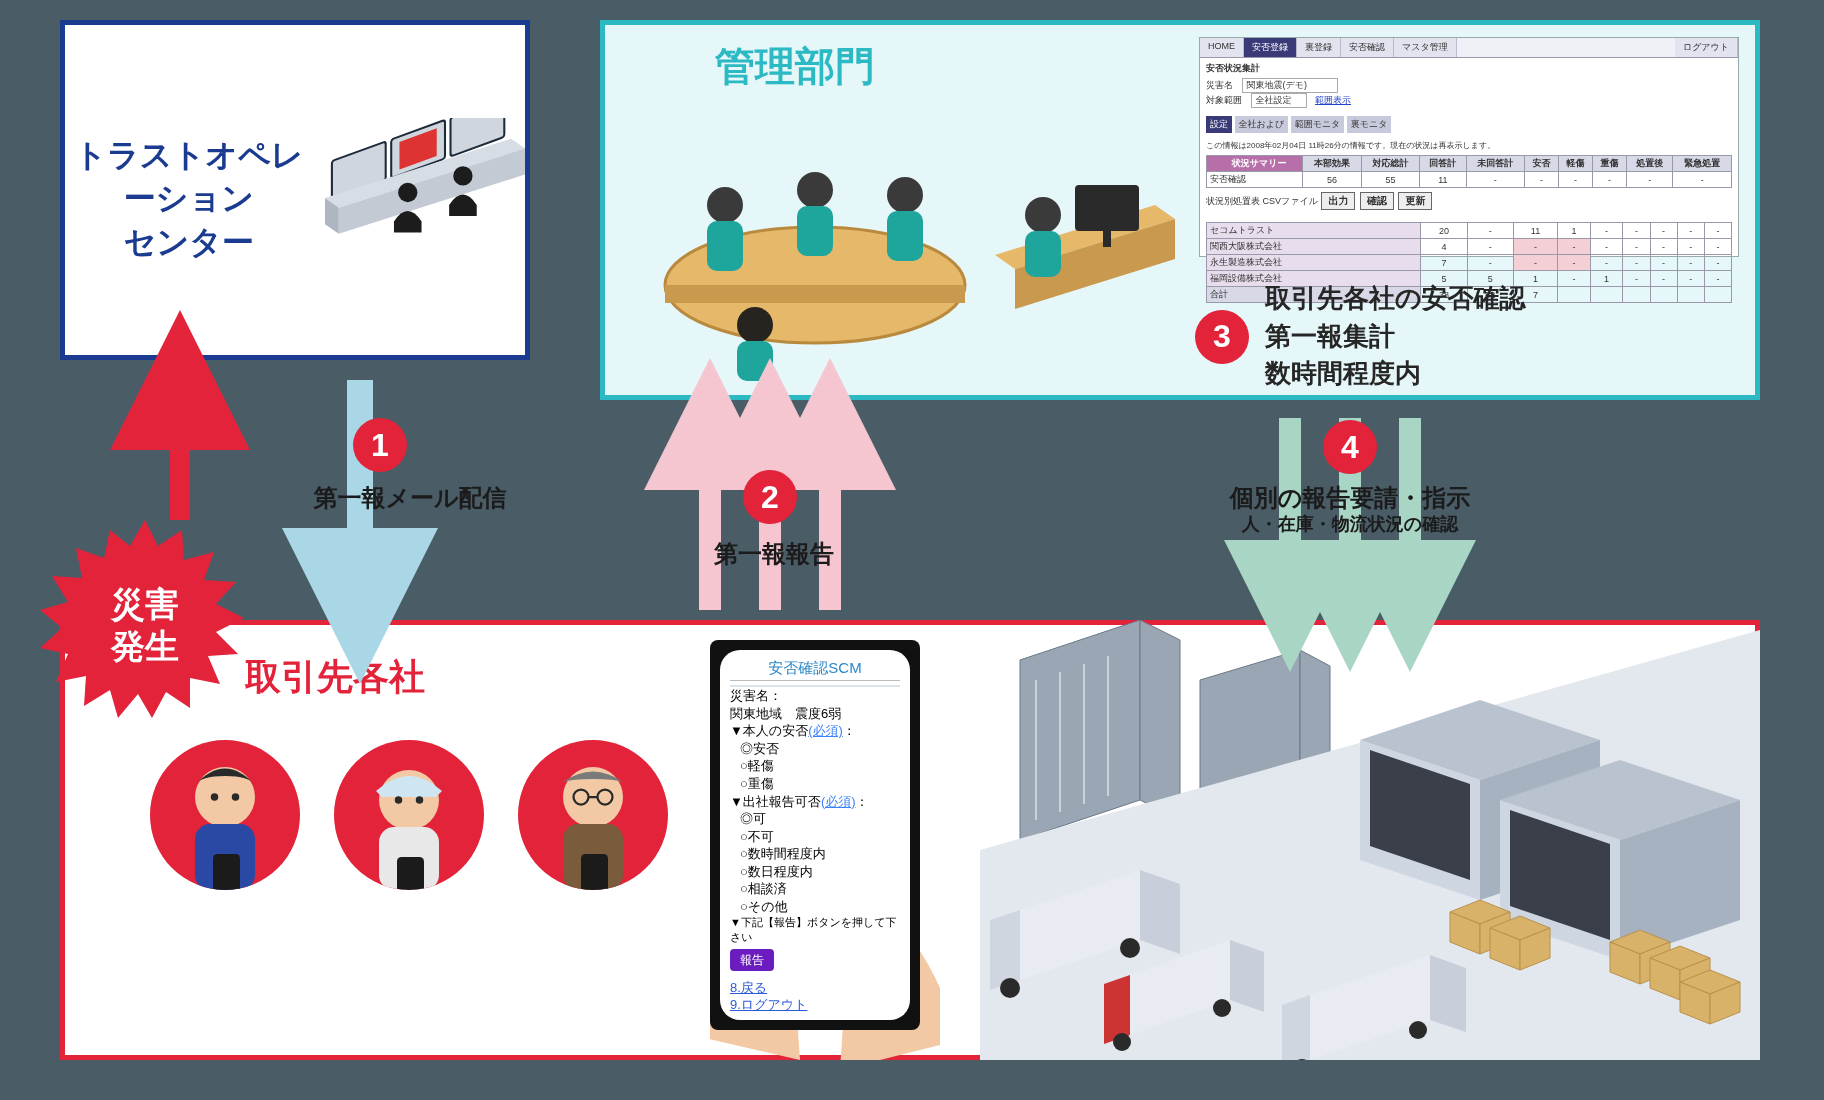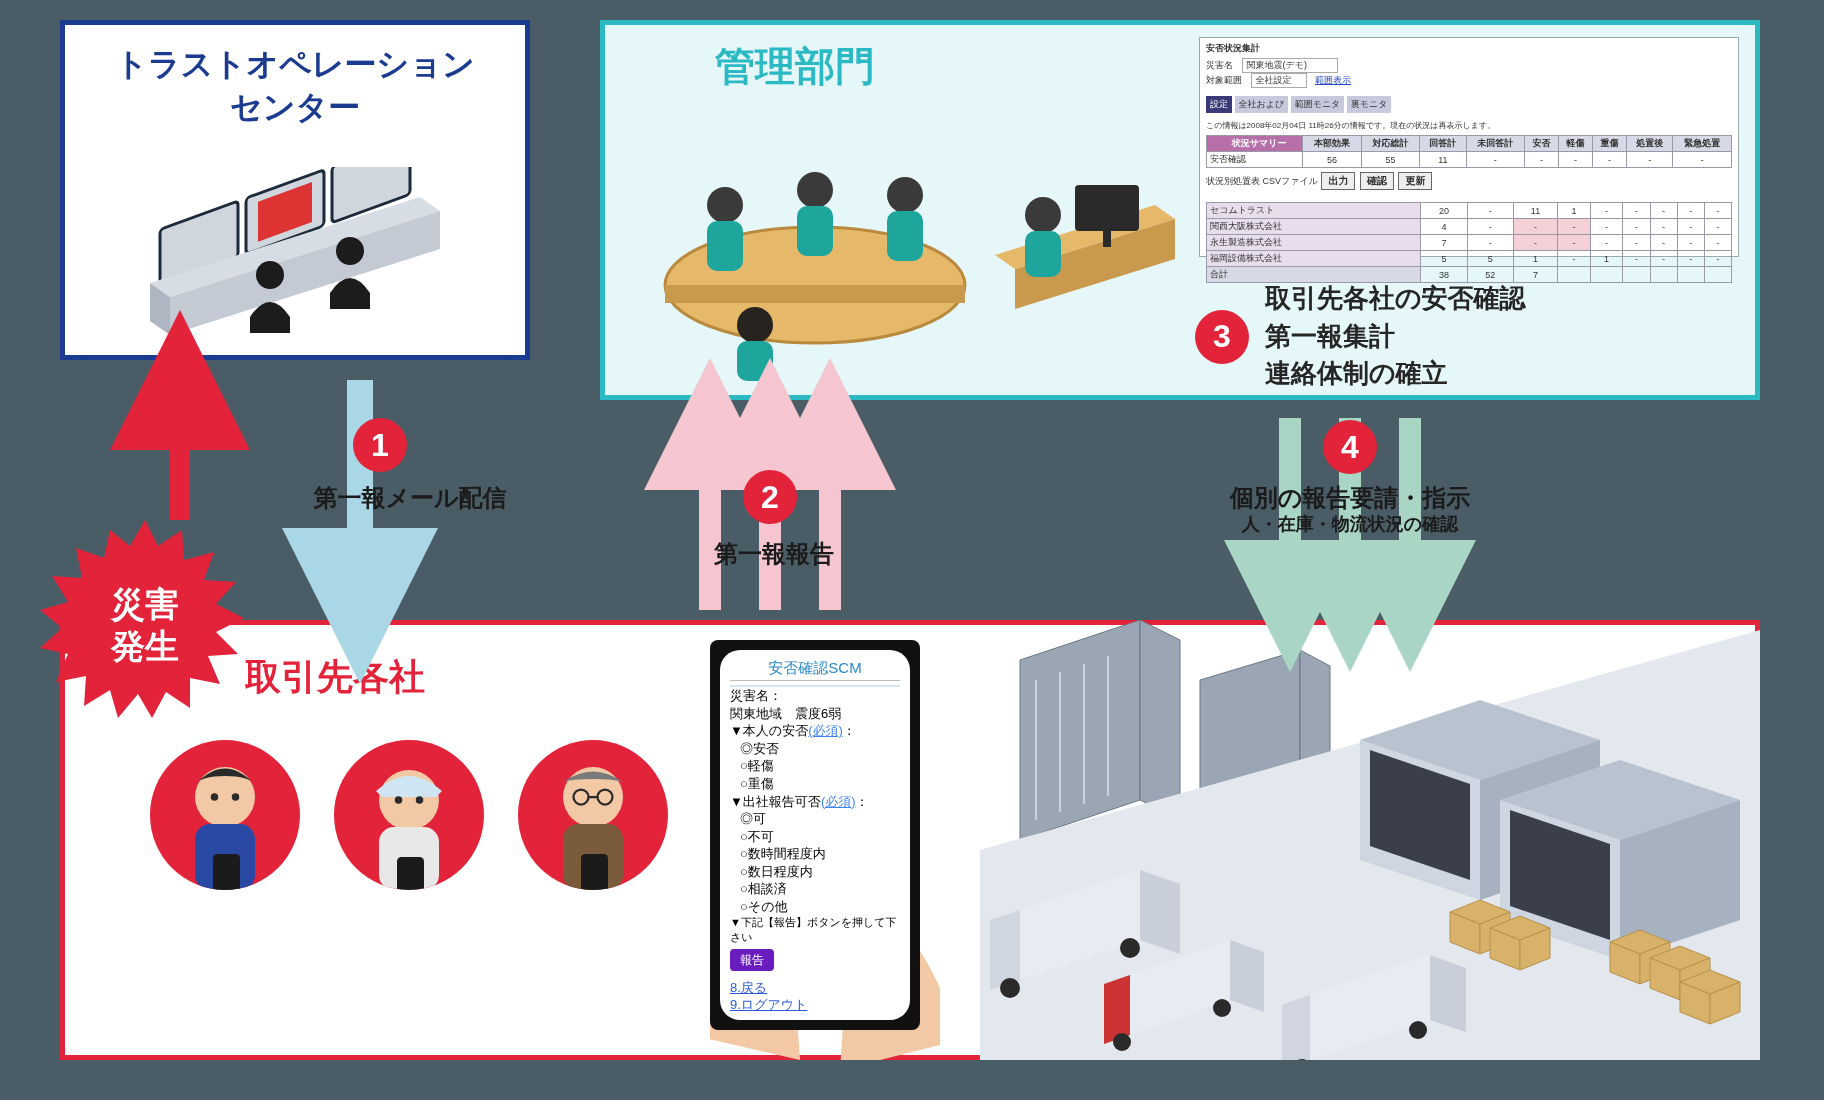--- a/index.html
+++ b/index.html
@@ -21,21 +21,21 @@
   }
 
   
   .box-toc {
     position: absolute;
     left: 0; top: 0;
     width: 470px; height: 340px;
     background: #fff;
     border: 5px solid #1a3b8f;
     display: flex;
-    flex-direction: column;
+    flex-direction: row;
     align-items: center;
     gap: 12px;
   }
   .box-toc .title {
     color: #1a3b8f;
     font-size: 32px;
     font-weight: 700;
     text-align: center;
     margin-top: 18px;
     line-height: 1.35;
@@ -309,20 +309,29 @@
         <polygon points="360,160 520,110 540,124 380,174" fill="#e6b86a"></polygon>
         <polygon points="380,174 540,124 540,164 380,214" fill="#c99a4e"></polygon>
         <rect x="440" y="90" width="64" height="46" rx="4" fill="#2a2a2a"></rect>
         <rect x="468" y="136" width="8" height="16" fill="#2a2a2a"></rect>
         <circle cx="408" cy="120" r="18" fill="#3a3a3a"></circle>
           <rect x="390" y="136" width="36" height="46" rx="10" fill="#1fa69c"></rect>
       </svg>
     </div>
 
     <div class="screenshot">
+      <div class="nav">
+        <span>HOME</span>
+        <span class="active">安否登録</span>
+        <span>裏登録</span>
+        <span>安否確認</span>
+        <span>マスタ管理</span>
+        <span class="spacer"></span>
+        <span>ログアウト</span>
+      </div>
       <div class="body">
         <div style="font-weight:700;">安否状況集計</div>
         <div style="margin-top:3px;">
           <span>災害名</span>
           <span style="display:inline-block;border:1px solid #aaa;padding:0 30px 0 4px;margin-left:6px;">関東地震(デモ)</span>
         </div>
         <div>
           <span>対象範囲</span>
           <span style="display:inline-block;border:1px solid #aaa;padding:0 14px 0 4px;margin-left:6px;">全社設定</span>
           <span style="color:#24c;text-decoration:underline;margin-left:6px;">範囲表示</span>
@@ -433,21 +442,21 @@
         </tbody>
           </table>
       </div>
     </div>
 
     <div class="mgmt-note">
       <div class="num">3</div>
       <div class="texts">
         <div>取引先各社の安否確認</div>
         <div>第一報集計</div>
-        <div>連絡体制の確立</div>
+        <div>数時間程度内</div>
       </div>
     </div>
   </div>
 
   <div class="box-suppliers">
     <div class="title">取引先各社</div>
   </div>
 
   <div class="avatars">
     <div class="avatar">

